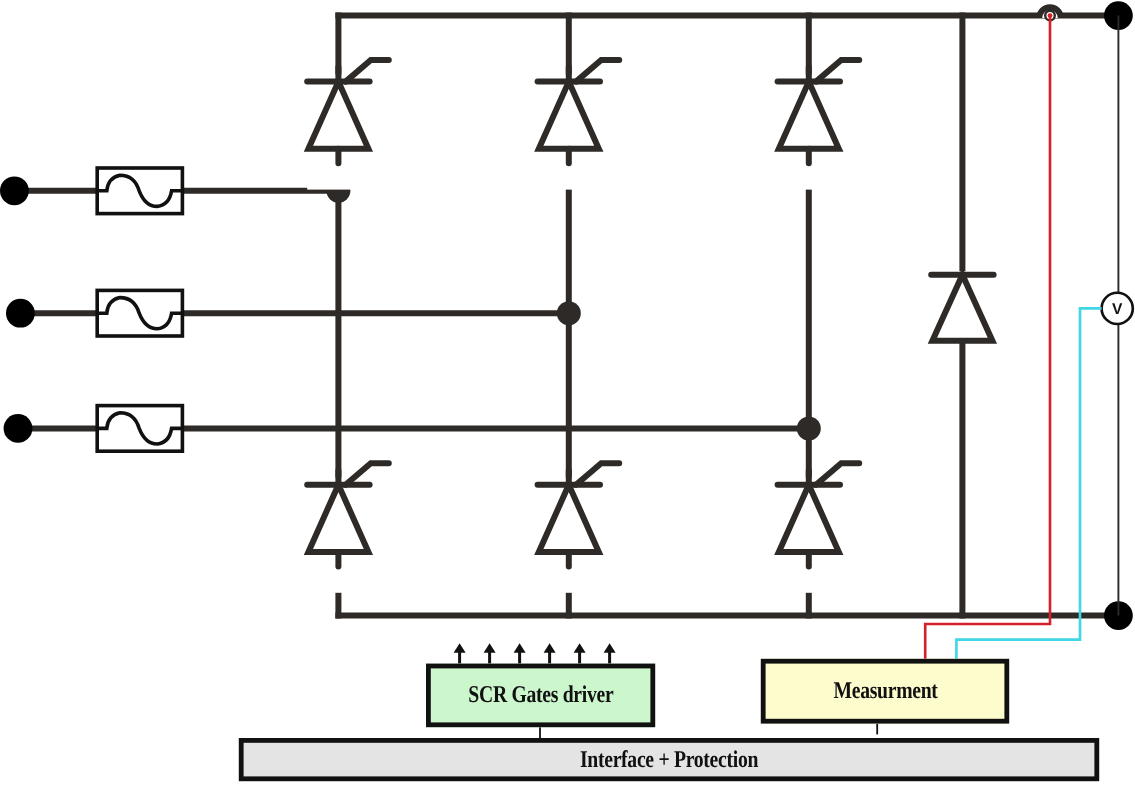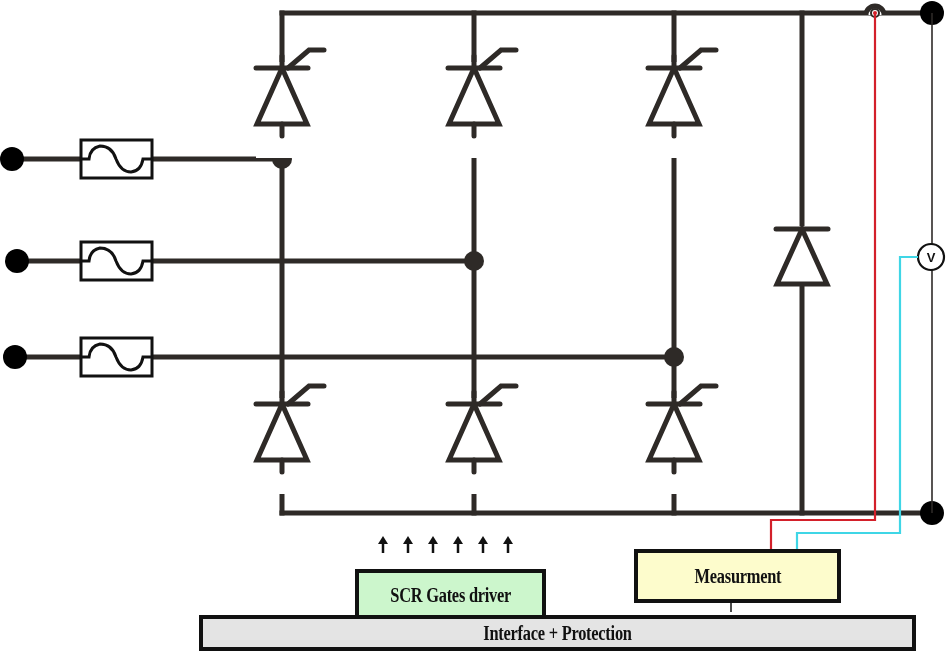--- a/index.html
+++ b/index.html
@@ -15,21 +15,21 @@
     .red { stroke: #d3202a; stroke-width: 2.2; fill: none; }
     .cyan { stroke: #3fd6e6; stroke-width: 2.2; fill: none; }
     .block {
       position: absolute; box-sizing: border-box; border: 4px solid #111;
       display: flex; align-items: center; justify-content: center;
       font-family: "Liberation Serif", serif; font-weight: bold;
       font-size: 20px; color: #111; letter-spacing: -0.3px;
       transform-origin: center;
     }
     .block span { display: inline-block; transform: scaleX(0.82); }
-    #gates-block { left: 355px; top: 553px; width: 191px; height: 53px; background: #ccf6cc; margin-top: 16px; }
+    #gates-block { left: 355px; top: 553px; width: 191px; height: 53px; background: #ccf6cc; }
     #meas-block { left: 634px; top: 549px; width: 207px; height: 54px; background: #fdfccc; justify-content: center; }
     #iface-block { left: 199px; top: 615px; width: 717px; height: 36px; background: #e4e4e4; }
     .vmeter-label { font-family: "Liberation Sans", sans-serif; font-weight: bold; font-size: 13px; fill: #111; }
   </style>
 </head>
 <body>
 
 <svg class="circuit" width="946" height="669" viewBox="0 0 946 669">
 
   <line class="wire" x1="282" y1="13" x2="932" y2="13"></line>

